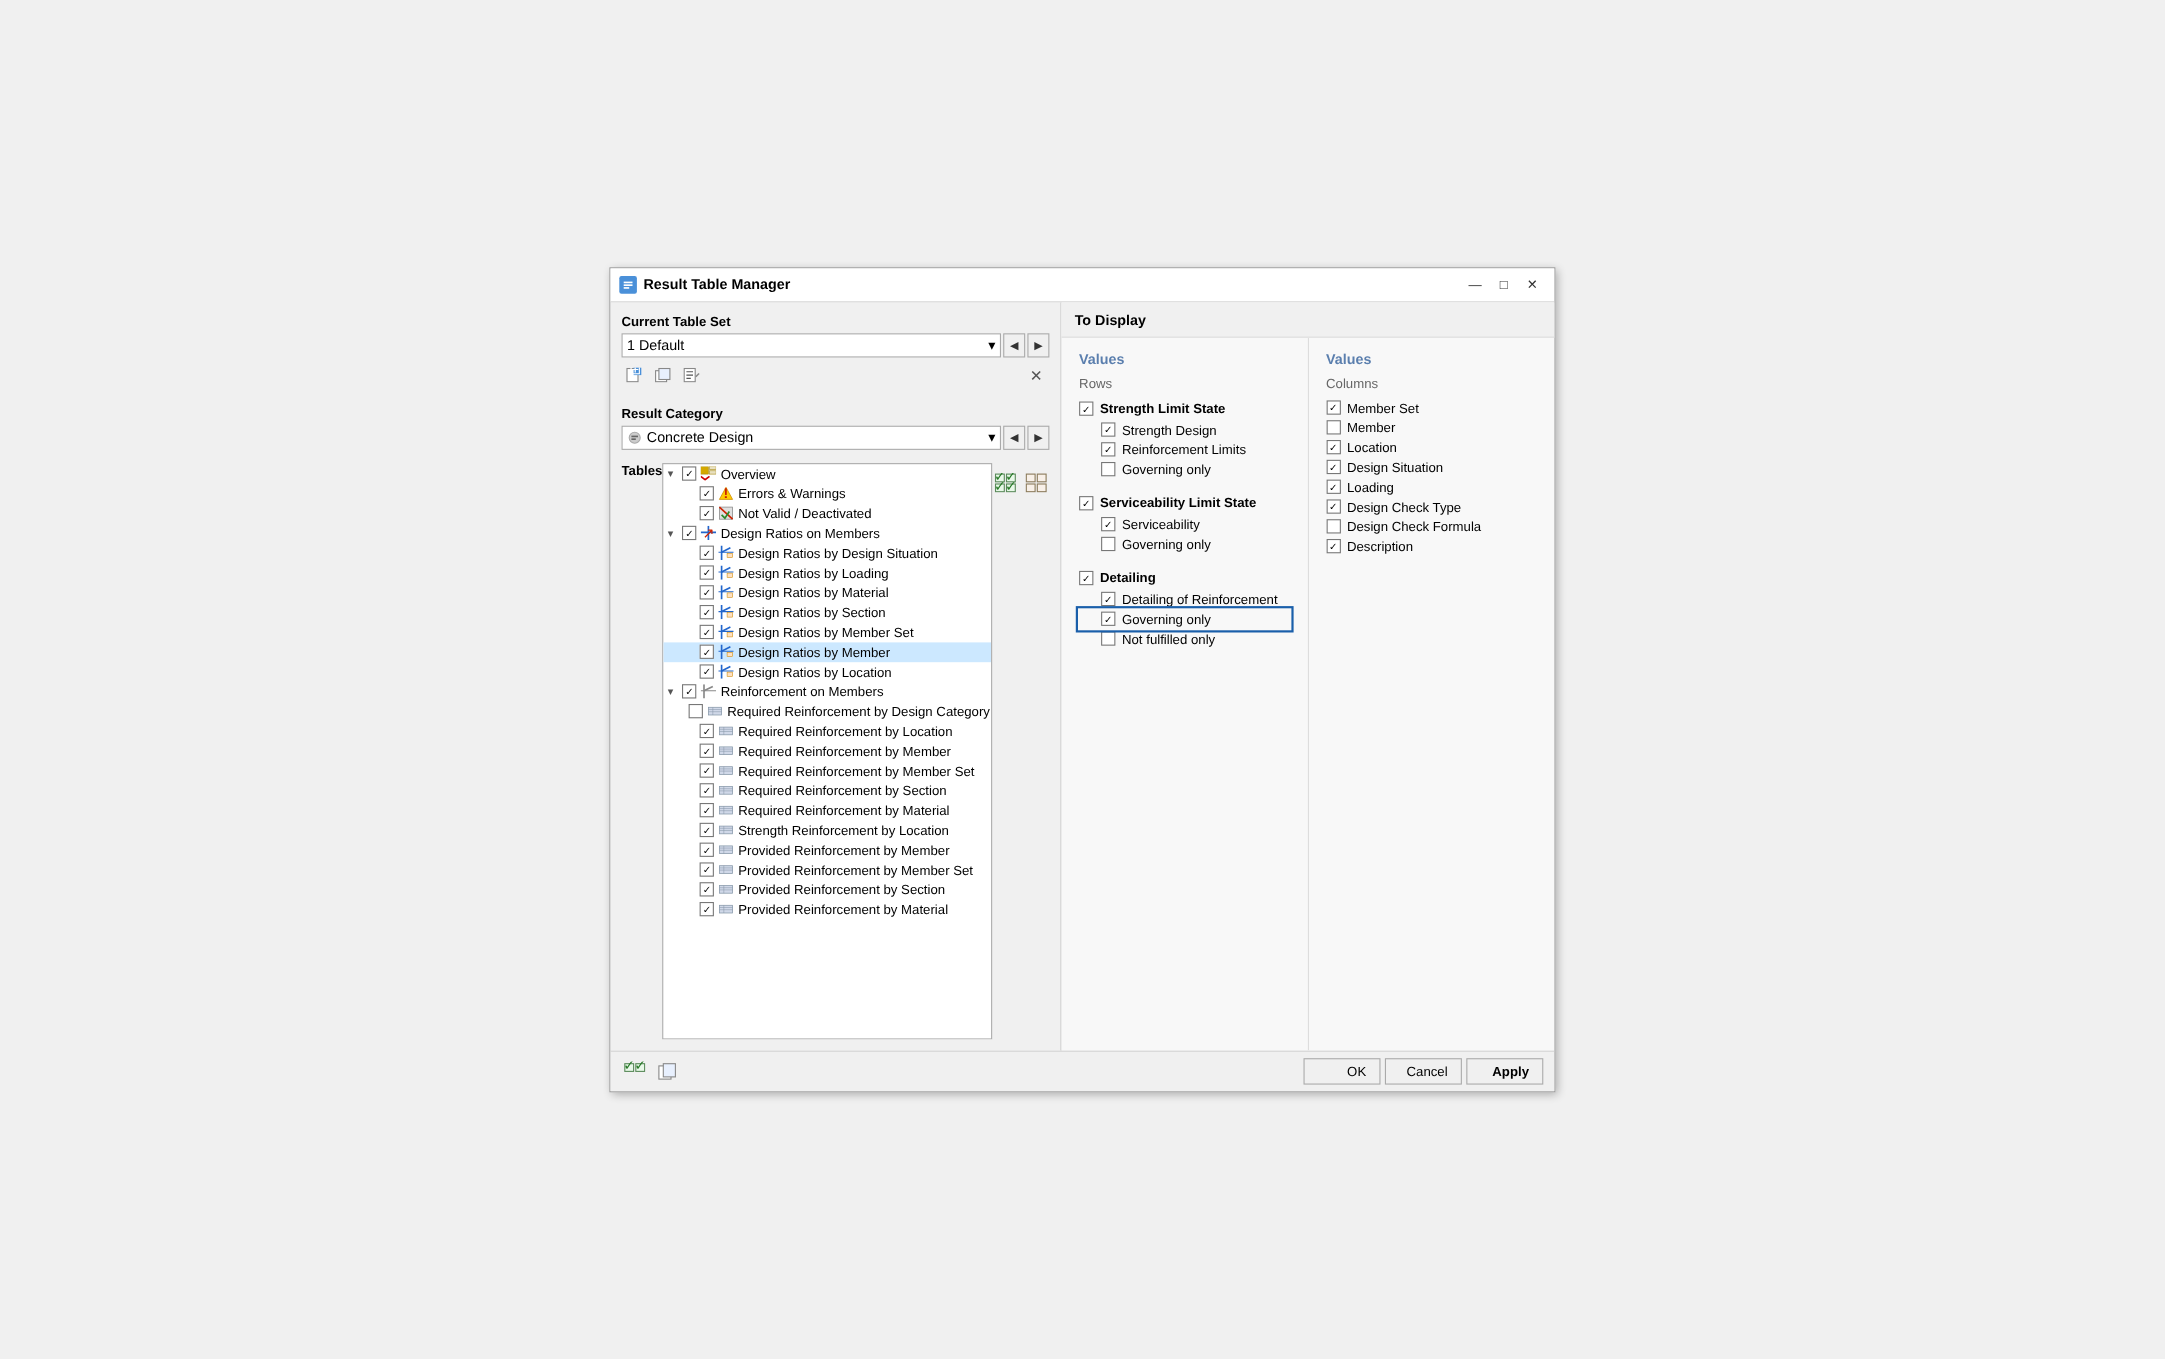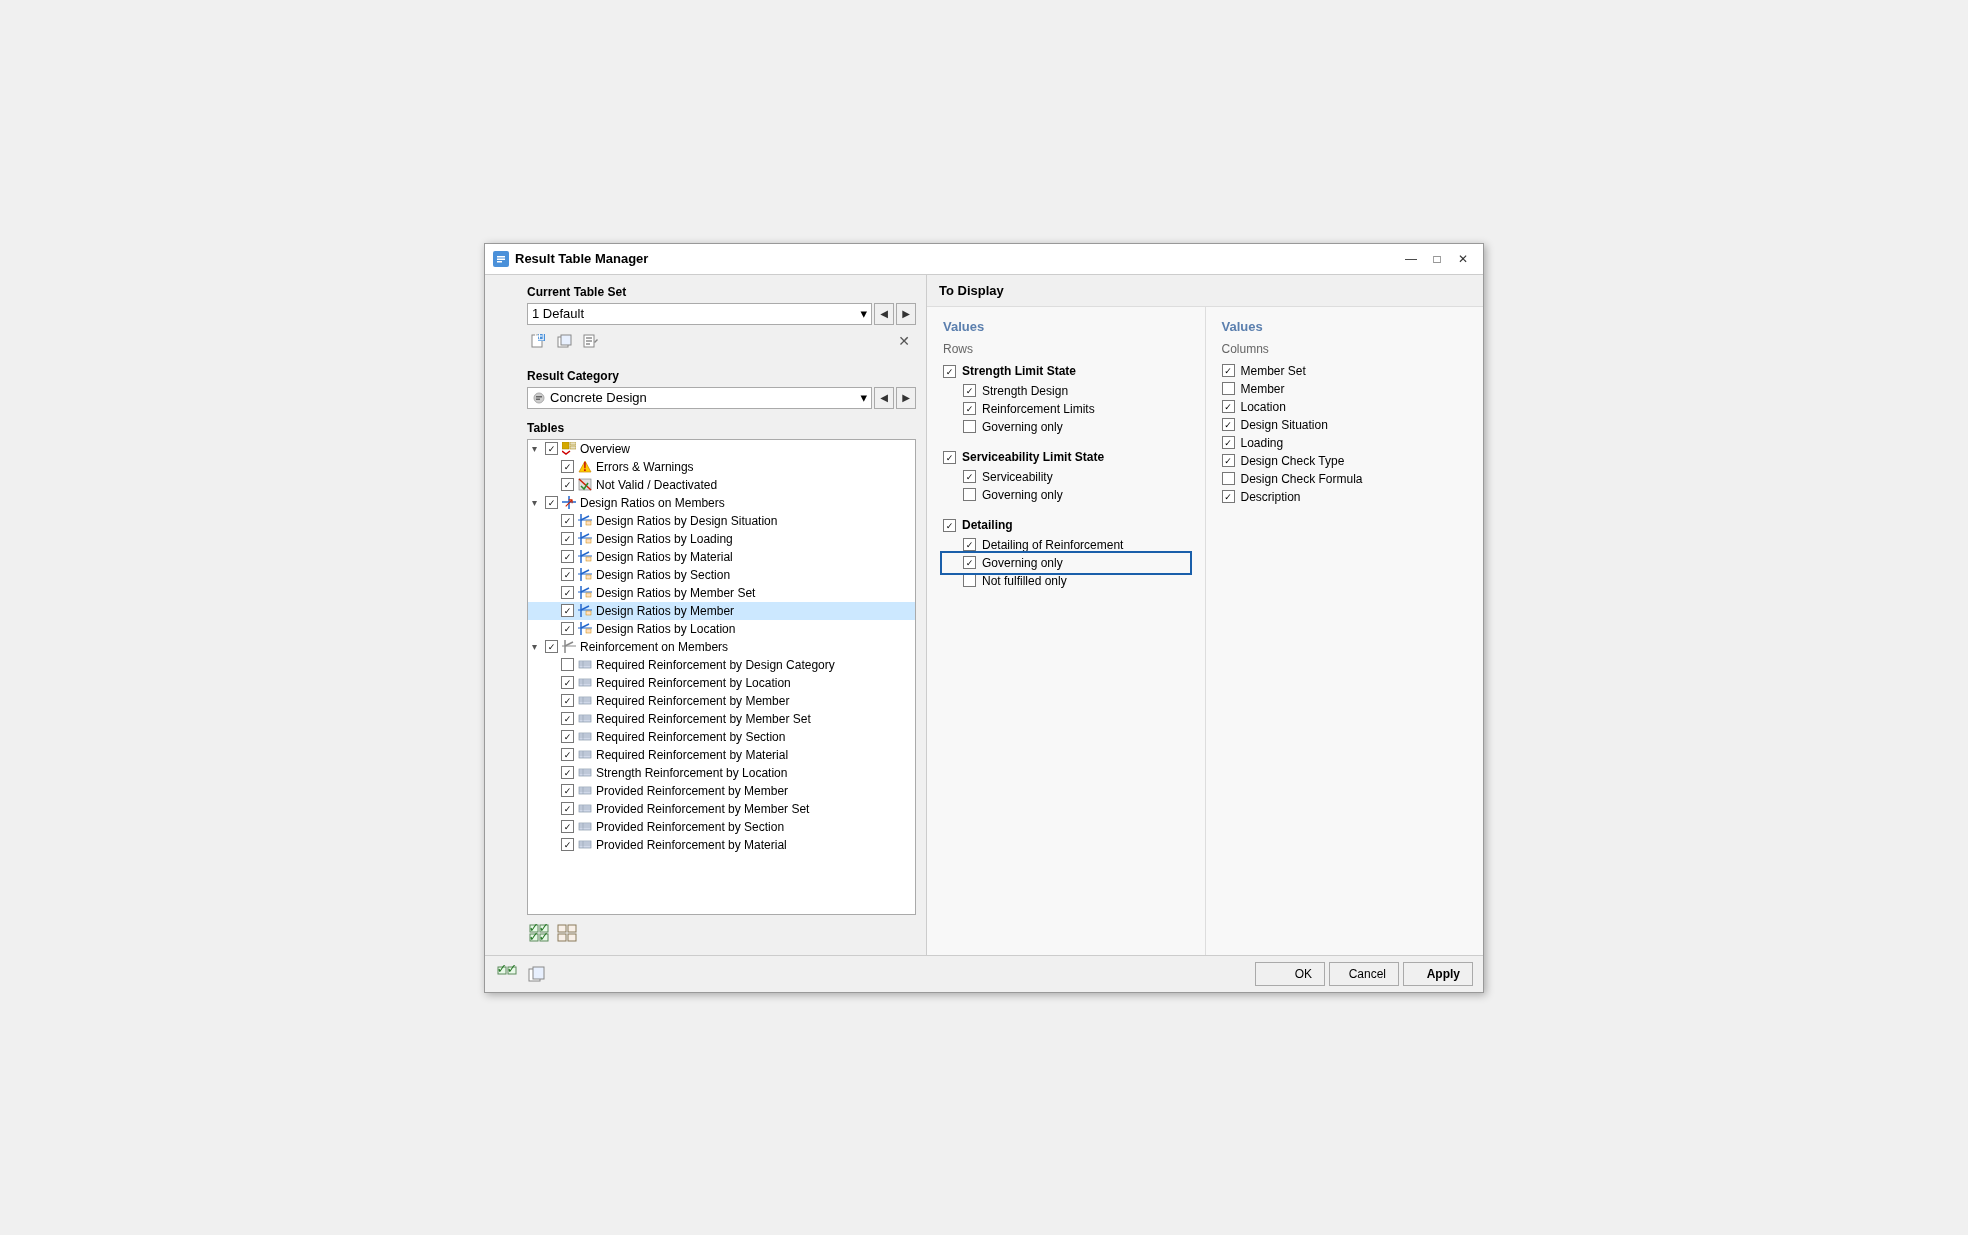--- a/index.html
+++ b/index.html
@@ -1,38 +1,38 @@
 <!DOCTYPE html>
 <html><head>
   <meta charset="utf-8">
   <style>
     * { box-sizing: border-box; margin: 0; padding: 0; font-family: 'Segoe UI', Arial, sans-serif; font-size: 13px; }
     body { background: #f0f0f0; display: flex; justify-content: center; align-items: center; min-height: 100vh; }
-    .window { width: 1000px; background: #f0f0f0; border: 1px solid #999; box-shadow: 2px 2px 8px rgba(0,0,0,0.3); }
+    .window { width: 860px; background: #f0f0f0; border: 1px solid #999; box-shadow: 2px 2px 8px rgba(0,0,0,0.3); }
     .title-bar { background: #fff; display: flex; align-items: center; justify-content: space-between; padding: 6px 8px; border-bottom: 1px solid #ccc; }
     .title-bar-left { display: flex; align-items: center; gap: 6px; }
     .title-icon { width: 16px; height: 16px; background: #4a90d9; border-radius: 2px; display: flex; align-items: center; justify-content: center; }
     .title-text { font-weight: 600; font-size: 13px; color: #000; }
     .title-controls { display: flex; gap: 2px; }
     .title-btn { width: 24px; height: 18px; background: transparent; border: none; cursor: pointer; display: flex; align-items: center; justify-content: center; font-size: 12px; color: #333; }
 
-    .main-content { display: flex; height: 680px; margin-left: 32px; }
+    .main-content { display: flex; height: 680px; }
 
     
     .left-panel { width: 410px; min-width: 410px; background: #f0f0f0; border-right: 1px solid #ccc; display: flex; flex-direction: column; padding: 10px; }
     .section-label { font-weight: 700; font-size: 12px; color: #000; margin-bottom: 4px; }
     .current-table-set { margin-bottom: 8px; }
     .dropdown-row { display: flex; align-items: center; gap: 2px; margin-bottom: 4px; }
     .dropdown { flex: 1; border: 1px solid #aaa; background: #fff; padding: 2px 4px; height: 22px; font-size: 12px; display: flex; justify-content: space-between; }
     .nav-btn { width: 20px; height: 22px; border: 1px solid #aaa; background: #f0f0f0; display: flex; align-items: center; justify-content: center; cursor: pointer; font-size: 10px; color: #333; }
     .toolbar-row { display: flex; align-items: center; gap: 2px; margin-bottom: 8px; }
     .tool-btn { width: 24px; height: 24px; border: 1px solid transparent; background: transparent; cursor: pointer; display: flex; align-items: center; justify-content: center; }
     .tool-btn-close { width: 24px; height: 24px; border: none; background: transparent; cursor: pointer; display: flex; align-items: center; justify-content: center; font-size: 14px; color: #555; margin-left: auto; }
     .result-category { margin-bottom: 8px; }
-    .tables-section { flex: 1; overflow: hidden; display: flex; flex-direction: column; }
+    .tables-section { flex: 1; overflow: hidden; display: flex; }
     .tables-label { font-weight: 700; font-size: 12px; margin-bottom: 4px; }
     .tree-container { flex: 1; overflow-y: auto; background: #fff; border: 1px solid #aaa; }
     .tree-item { padding: 2px 4px; cursor: pointer; display: flex; align-items: center; gap: 3px; white-space: nowrap; }
     .tree-item.selected { background: #cce8ff; }
     .tree-item.indent1 { padding-left: 20px; }
     .cb { width: 13px; height: 13px; border: 1px solid #777; background: #fff; display: inline-flex; align-items: center; justify-content: center; flex-shrink: 0; }
     .cb.checked::after { content: '✓'; font-size: 9px; color: #000; }
     .cb.unchecked::after { content: ''; }
     .expand-icon { font-size: 10px; color: #555; width: 10px; }
     .item-icon { width: 16px; height: 14px; flex-shrink: 0; display: flex; align-items: center; justify-content: center; font-size: 10px; }

